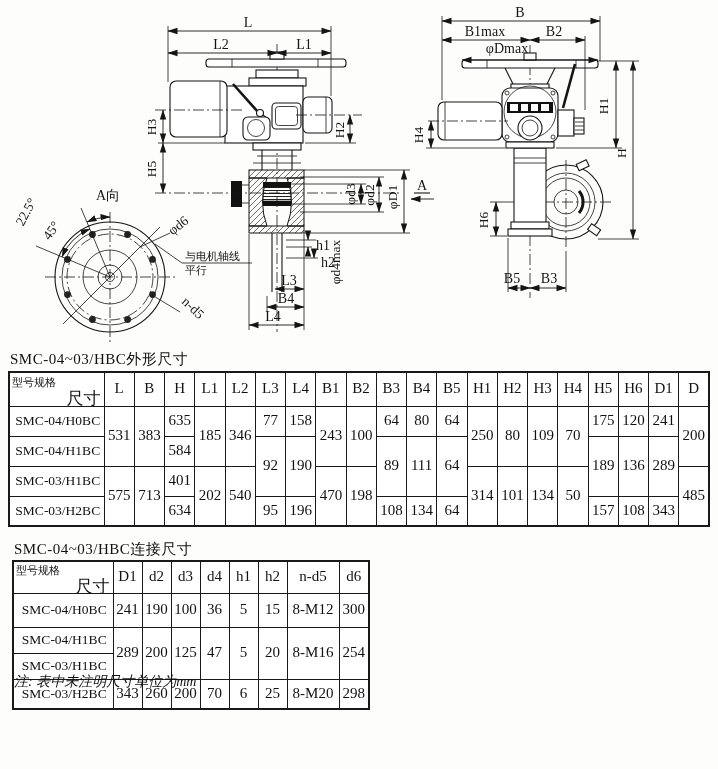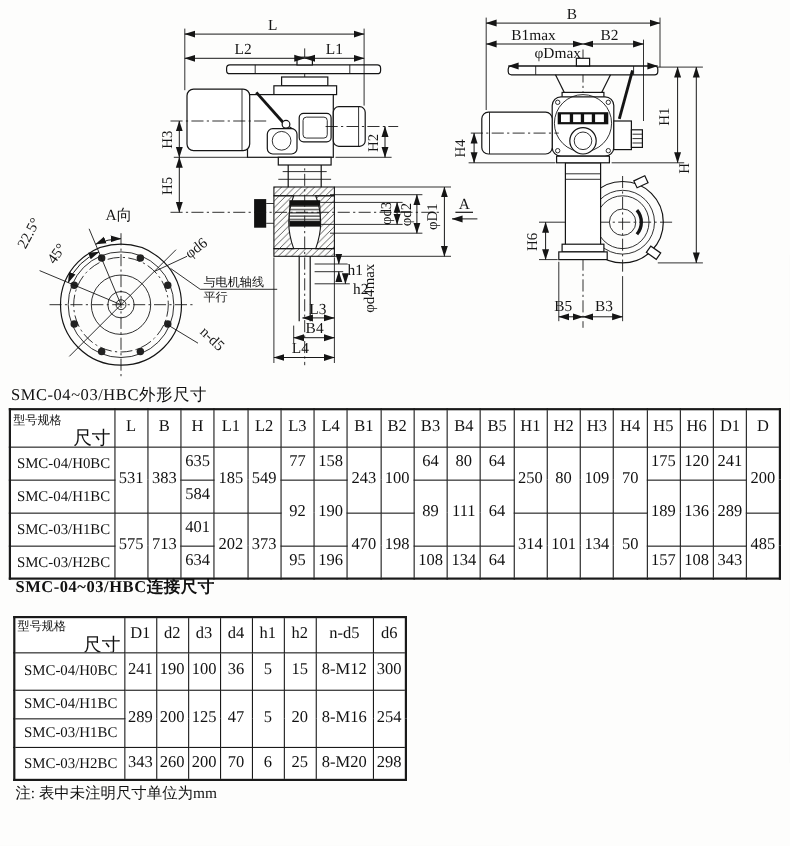--- a/index.html
+++ b/index.html
@@ -334,21 +334,21 @@
     <th>H6</th>
     <th>D1</th>
     <th>D</th>
   </tr>
   <tr style="height:30px">
     <td class="model">SMC-04/H0BC</td>
     <td rowspan="2">531</td>
     <td rowspan="2">383</td>
     <td>635</td>
     <td rowspan="2">185</td>
-    <td rowspan="2">549</td>
+    <td rowspan="2">346</td>
     <td>77</td>
     <td>158</td>
     <td rowspan="2">243</td>
     <td rowspan="2">100</td>
     <td>64</td>
     <td>80</td>
     <td>64</td>
     <td rowspan="2">250</td>
     <td rowspan="2">80</td>
     <td rowspan="2">109</td>
@@ -369,21 +369,21 @@
     <td rowspan="2">189</td>
     <td rowspan="2">136</td>
     <td rowspan="2">289</td>
   </tr>
   <tr style="height:30px">
     <td class="model">SMC-03/H1BC</td>
     <td rowspan="2">575</td>
     <td rowspan="2">713</td>
     <td>401</td>
     <td rowspan="2">202</td>
-    <td rowspan="2">373</td>
+    <td rowspan="2">540</td>
     <td rowspan="2">470</td>
     <td rowspan="2">198</td>
     <td rowspan="2">314</td>
     <td rowspan="2">101</td>
     <td rowspan="2">134</td>
     <td rowspan="2">50</td>
     <td rowspan="2">485</td>
   </tr>
   <tr style="height:30px">
     <td class="model">SMC-03/H2BC</td>
@@ -394,21 +394,21 @@
     <td>134</td>
     <td>64</td>
     <td>157</td>
     <td>108</td>
     <td>343</td>
   </tr>
 </tbody>
     </table>
 
 
-<div class="tbl-title" style="left:14px; top:524px;font-weight:bold;">SMC-04~03/HBC连接尺寸</div>
+<div class="tbl-title" style="left:14px; top:540px;">SMC-04~03/HBC连接尺寸</div>
 
 <table style="left:12px; top:560px; width:356px;">
   <colgroup>
     <col style="width:100px">
     <col style="width:29px">
         <col style="width:29px">
         <col style="width:29px">
     <col style="width:29px">
         <col style="width:29px">
         <col style="width:29px">
@@ -464,15 +464,15 @@
     <td>200</td>
     <td>70</td>
     <td>6</td>
     <td>25</td>
     <td>8-M20</td>
     <td>298</td>
   </tr>
 </tbody>
     </table>
 
-<div class="note" style="left:14px; top:712px;">注: 表中未注明尺寸单位为mm</div>
+<div class="note" style="left:14px; top:673px;font-style:italic;">注: 表中未注明尺寸单位为mm</div>
 
 </div>
 
 </body></html>

